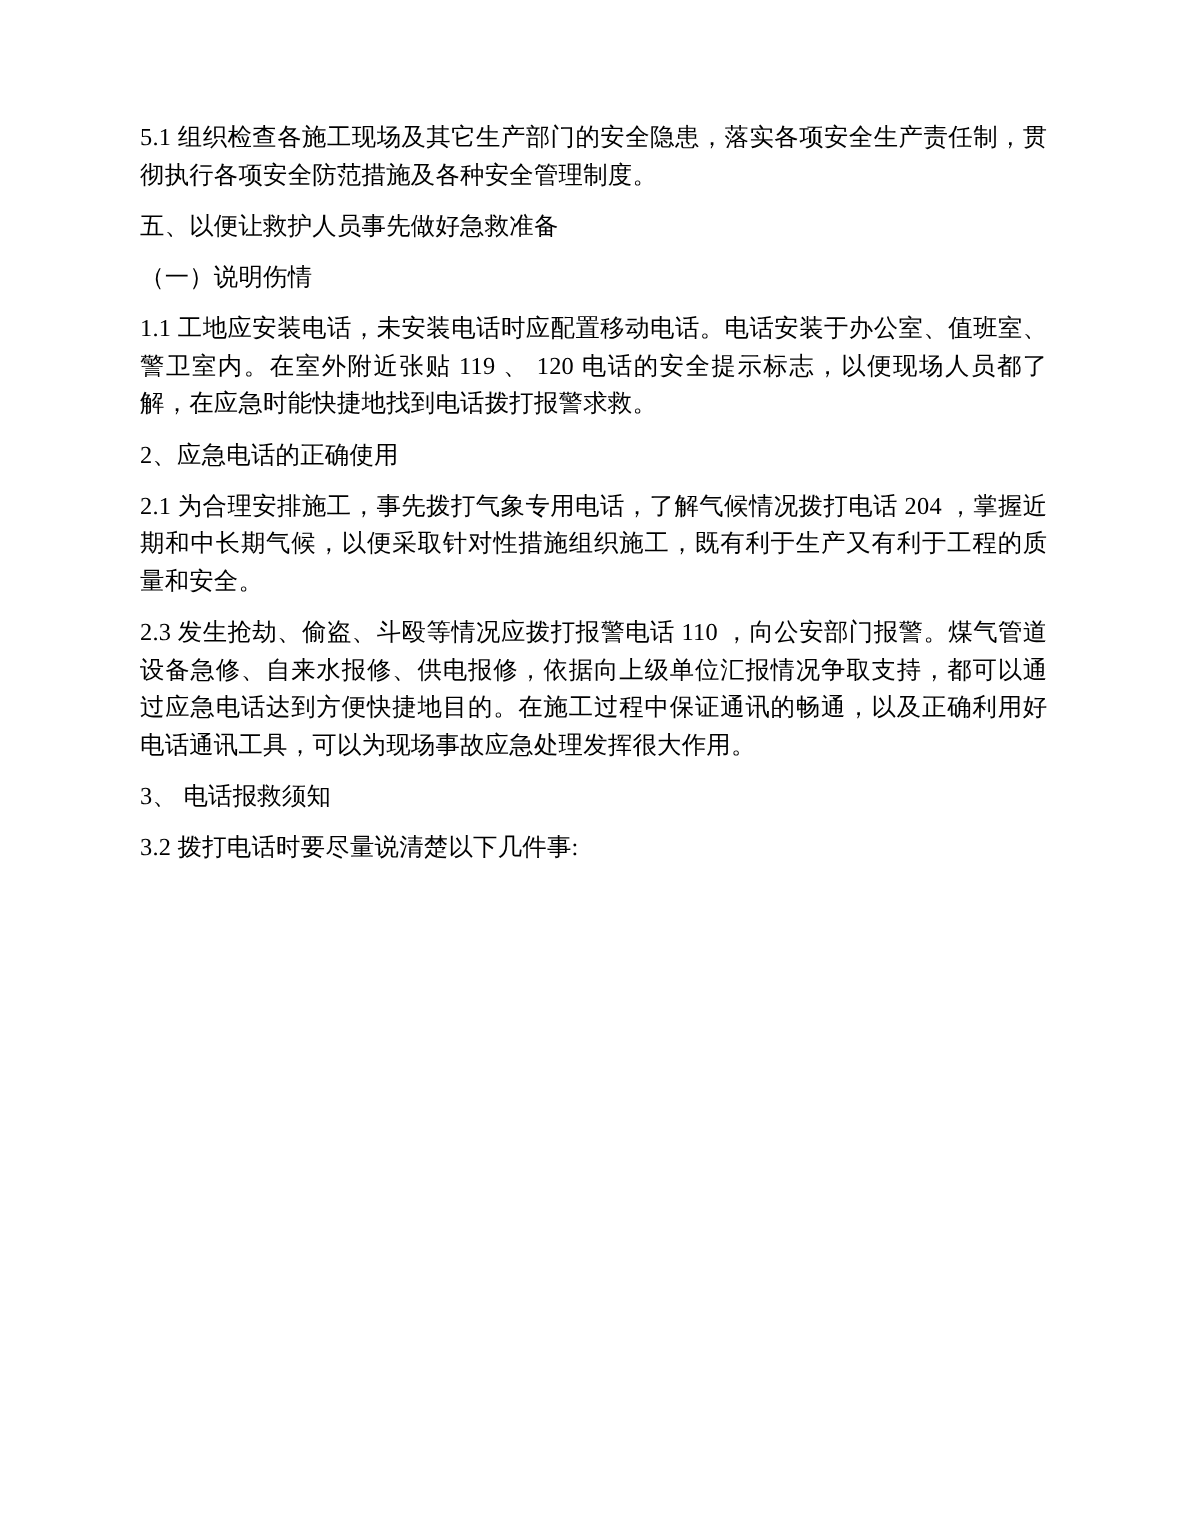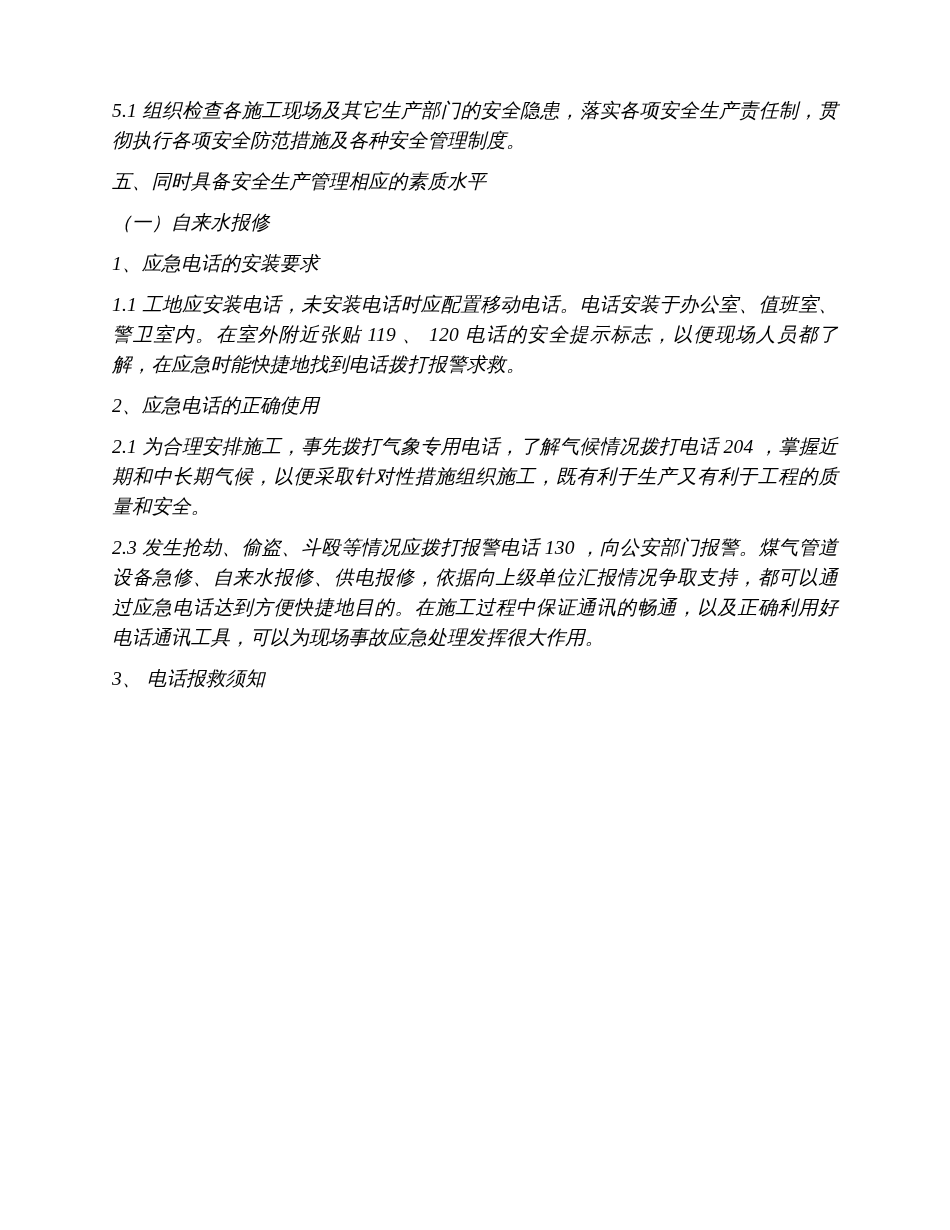--- a/index.html
+++ b/index.html
@@ -16,44 +16,43 @@
   .page {
     position: relative;
     width: 950px;
     height: 1230px;
     box-sizing: border-box;
     padding: 96px 112px 0 112px;
     background: #ffffff;
   }
   .doc-body {
     width: 726px;
-    font-style: italic;
   }
   p.para {
     margin: 0 0 11px 0;
     font-size: 19.5px;
     line-height: 30px;
     text-align: justify;
     text-justify: inter-ideograph;
     letter-spacing: 0.2px;
     word-break: break-all;
   }
   p.para.heading {
     margin-bottom: 11px;
   }
 </style>
 </head>
 <body>
 
 <div class="page">
   <div class="doc-body">
     <p class="para">5.1 组织检查各施工现场及其它生产部门的安全隐患，落实各项安全生产责任制，贯彻执行各项安全防范措施及各种安全管理制度。</p>
-    <p class="para heading">五、同时具备安全生产管理相应的素质水平</p>
-    <p class="para heading">（一）自来水报修</p>
-    <p class="para heading">1、应急电话的安装要求</p>
+    <p class="para heading">五、以便让救护人员事先做好急救准备</p>
+    <p class="para heading">（一）说明伤情</p>
     <p class="para">1.1 工地应安装电话，未安装电话时应配置移动电话。电话安装于办公室、值班室、警卫室内。在室外附近张贴 119 、 120 电话的安全提示标志，以便现场人员都了解，在应急时能快捷地找到电话拨打报警求救。</p>
     <p class="para heading">2、应急电话的正确使用</p>
     <p class="para">2.1 为合理安排施工，事先拨打气象专用电话，了解气候情况拨打电话 204 ，掌握近期和中长期气候，以便采取针对性措施组织施工，既有利于生产又有利于工程的质量和安全。</p>
-    <p class="para">2.3 发生抢劫、偷盗、斗殴等情况应拨打报警电话 130 ，向公安部门报警。煤气管道设备急修、自来水报修、供电报修，依据向上级单位汇报情况争取支持，都可以通过应急电话达到方便快捷地目的。在施工过程中保证通讯的畅通，以及正确利用好电话通讯工具，可以为现场事故应急处理发挥很大作用。</p>
+    <p class="para">2.3 发生抢劫、偷盗、斗殴等情况应拨打报警电话 110 ，向公安部门报警。煤气管道设备急修、自来水报修、供电报修，依据向上级单位汇报情况争取支持，都可以通过应急电话达到方便快捷地目的。在施工过程中保证通讯的畅通，以及正确利用好电话通讯工具，可以为现场事故应急处理发挥很大作用。</p>
     <p class="para heading">3、 电话报救须知</p>
+    <p class="para">3.2 拨打电话时要尽量说清楚以下几件事:</p>
 
   </div>
 </div>
 
 </body></html>

